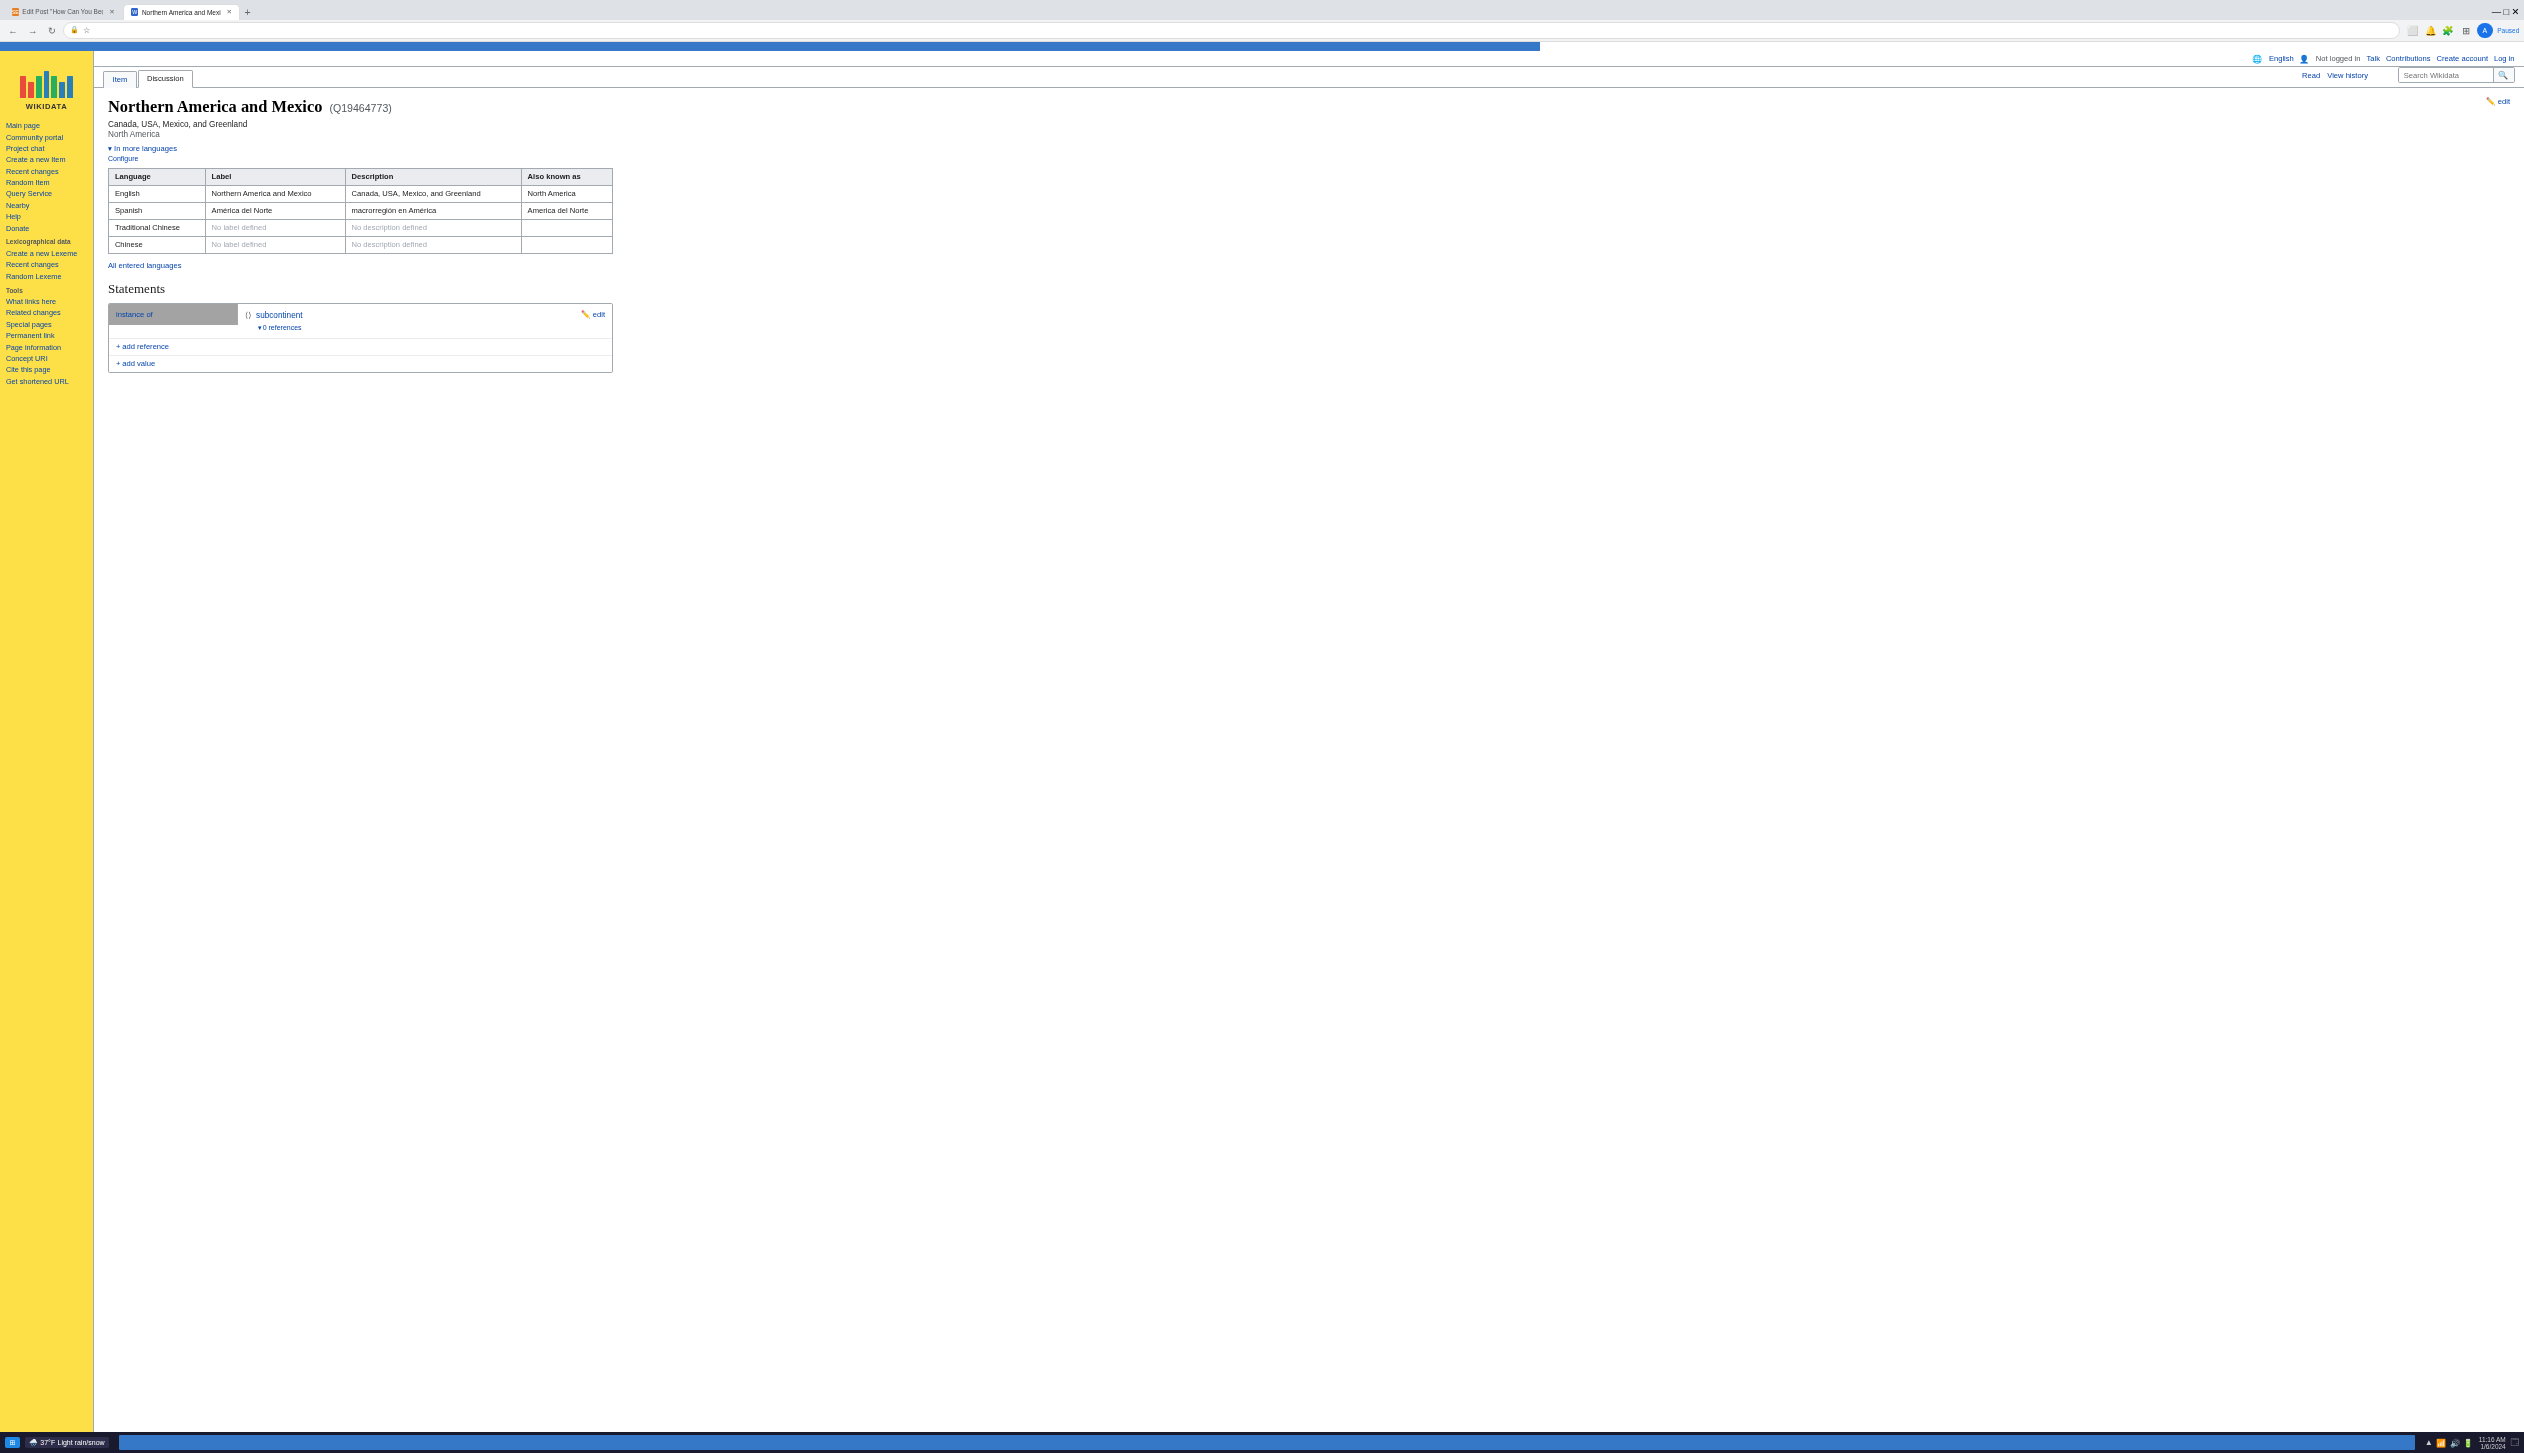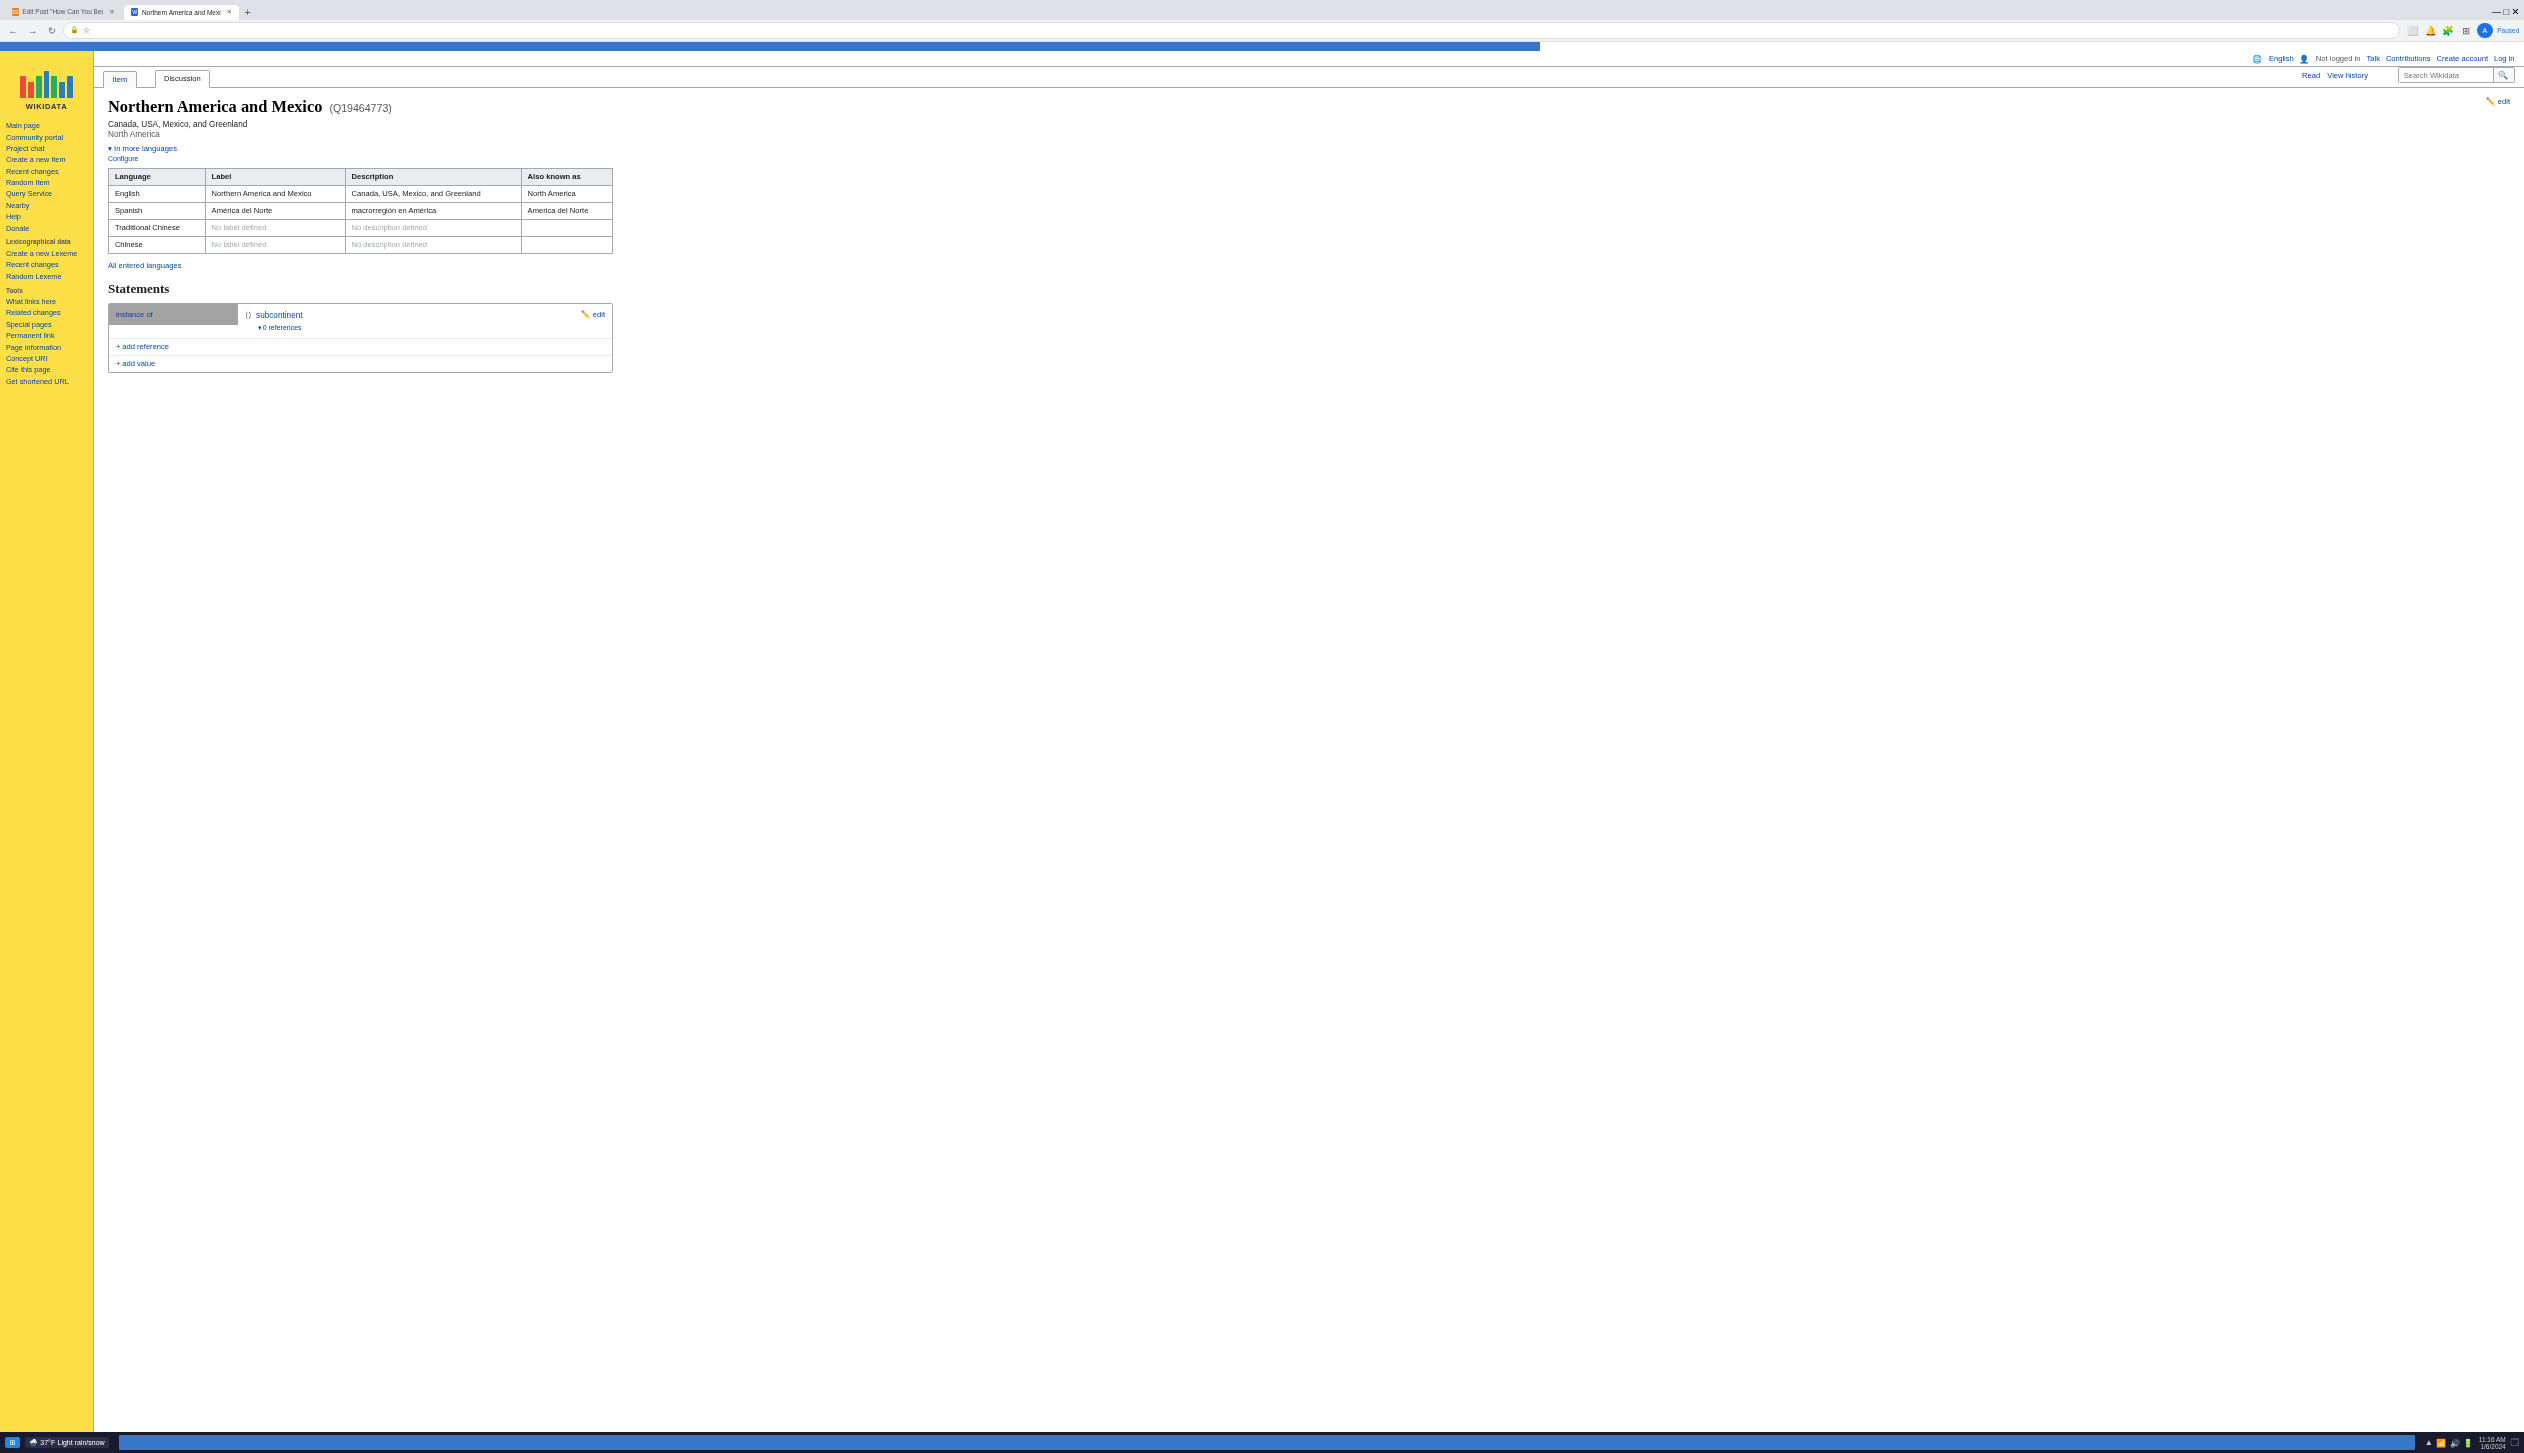--- a/index.html
+++ b/index.html
@@ -39,21 +39,21 @@
     .sidebar-section { margin-bottom: 4.7px; padding: 0 5.9px; }
     .sidebar-section-title { font-size: 6.5px; font-weight: bold; color: #54595d; margin-bottom: 2.3px; margin-top: 4.7px; }
     .sidebar-link { display: block; color: #0645ad; text-decoration: none; padding: 1.2px 0; font-size: 7.3px; cursor: pointer; }
 
     
     .top-bar { display: flex; justify-content: flex-end; align-items: center; padding: 2.3px 9.4px; font-size: 7.6px; border-bottom: 0.6px solid #a2a9b1; gap: 5.9px; color: #54595d; }
     .top-bar a { color: #0645ad; text-decoration: none; cursor: pointer; }
 
     
     .content-area { flex: 1; padding: 0; }
-    .content-header { display: flex; align-items: flex-end; gap: 17px; border-bottom: 0.6px solid #a2a9b1; padding: 0 9.4px; }
+    .content-header { display: flex; align-items: flex-end; gap: 0; border-bottom: 0.6px solid #a2a9b1; padding: 0 9.4px; }
     .tab-item { padding: 3.5px 8.2px; border: 0.6px solid #a2a9b1; border-bottom: none; margin-right: 1.2px; border-radius: 1.8px 1.8px 0 0; font-size: 7.6px; cursor: pointer; color: #0645ad; background: #f8f9fa; position: relative; top: 0.6px; }
     .tab-item.active { background: #fff; color: #202122; border-bottom: 0.6px solid #fff; z-index: 1; }
     .read-view-history { display: flex; align-items: center; gap: 7px; margin-left: auto; font-size: 7.6px; padding-bottom: 3.5px; }
     .read-link { color: #0645ad; text-decoration: none; cursor: pointer; margin-left: 26px; }
     .view-history-link { color: #0645ad; text-decoration: none; cursor: pointer; font-weight: 500; }
     .search-box { display: flex; align-items: flex-end; border: 0.6px solid #a2a9b1; border-radius: 1.8px; overflow: hidden; margin-left: 23px; }
     .search-input { border: none; outline: none; padding: 2.3px 4.7px; font-size: 7.6px; width: 94px; color: #a2a9b1; }
     .search-btn { background: #f8f9fa; border: none; border-left: 0.6px solid #a2a9b1; padding: 2.3px 4.7px; cursor: pointer; font-size: 8.2px; }
 
     
@@ -70,21 +70,21 @@
 
     
     .lang-table { border-collapse: collapse; width: 100%; max-width: 505px; margin-bottom: 7px; font-size: 7.6px; }
     .lang-table th { background: #eaecf0; border: 0.6px solid #a2a9b1; padding: 3.5px 5.9px; text-align: left; font-weight: bold; }
     .lang-table td { border: 0.6px solid #a2a9b1; padding: 3.5px 5.9px; }
     .no-label { color: #a2a9b1; }
 
     .all-languages-link { color: #0645ad; font-size: 7.6px; cursor: pointer; margin-bottom: 11.7px; display: block; }
 
     
-    .statements-title { font-size: 13px; font-weight: bold; margin-bottom: 5.9px; font-family: 'Linux Libertine', Georgia, serif; }
+    .statements-title { font-size: 13px; font-weight: normal; margin-bottom: 5.9px; font-family: 'Linux Libertine', Georgia, serif; }
     .statement-block { border: 0.6px solid #a2a9b1; border-radius: 1.8px; margin-bottom: 2.3px; max-width: 505px; overflow: hidden; }
     .statement-row { display: flex; align-items: flex-start; }
     .statement-prop { width: 129px; min-width: 129px; padding: 5.9px 7px; background: #a3a3a3; border-right: 0.6px solid #a2a9b1; }
     .prop-link { color: #0645ad; font-size: 7.6px; text-decoration: none; cursor: pointer; }
     .statement-values { flex: 1; padding: 5.9px 7px; }
     .value-row { display: flex; align-items: center; gap: 4.7px; margin-bottom: 3.5px; }
     .value-icon { color: #666; font-size: 8.2px; cursor: pointer; }
     .value-link { color: #0645ad; font-size: 8.2px; text-decoration: none; cursor: pointer; }
     .references-toggle { color: #0645ad; font-size: 7px; cursor: pointer; display: flex; align-items: center; gap: 1.2px; margin-left: 13px; }
     .statement-edit { padding: 5.9px 7px; }

